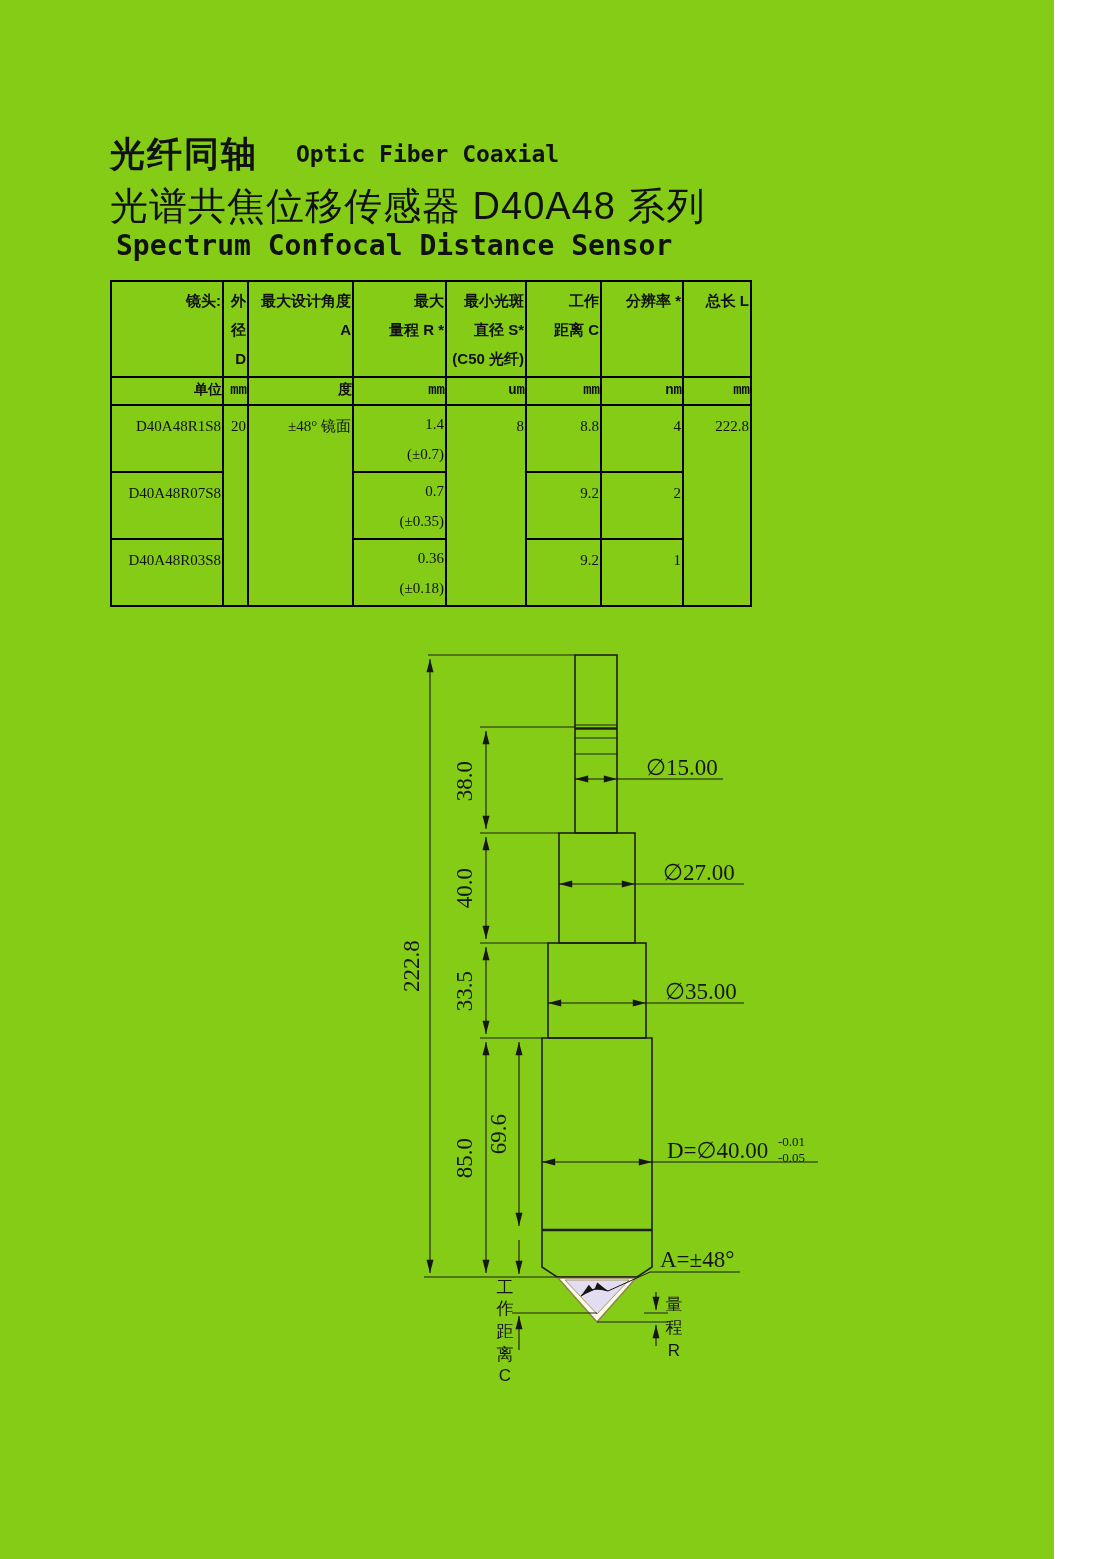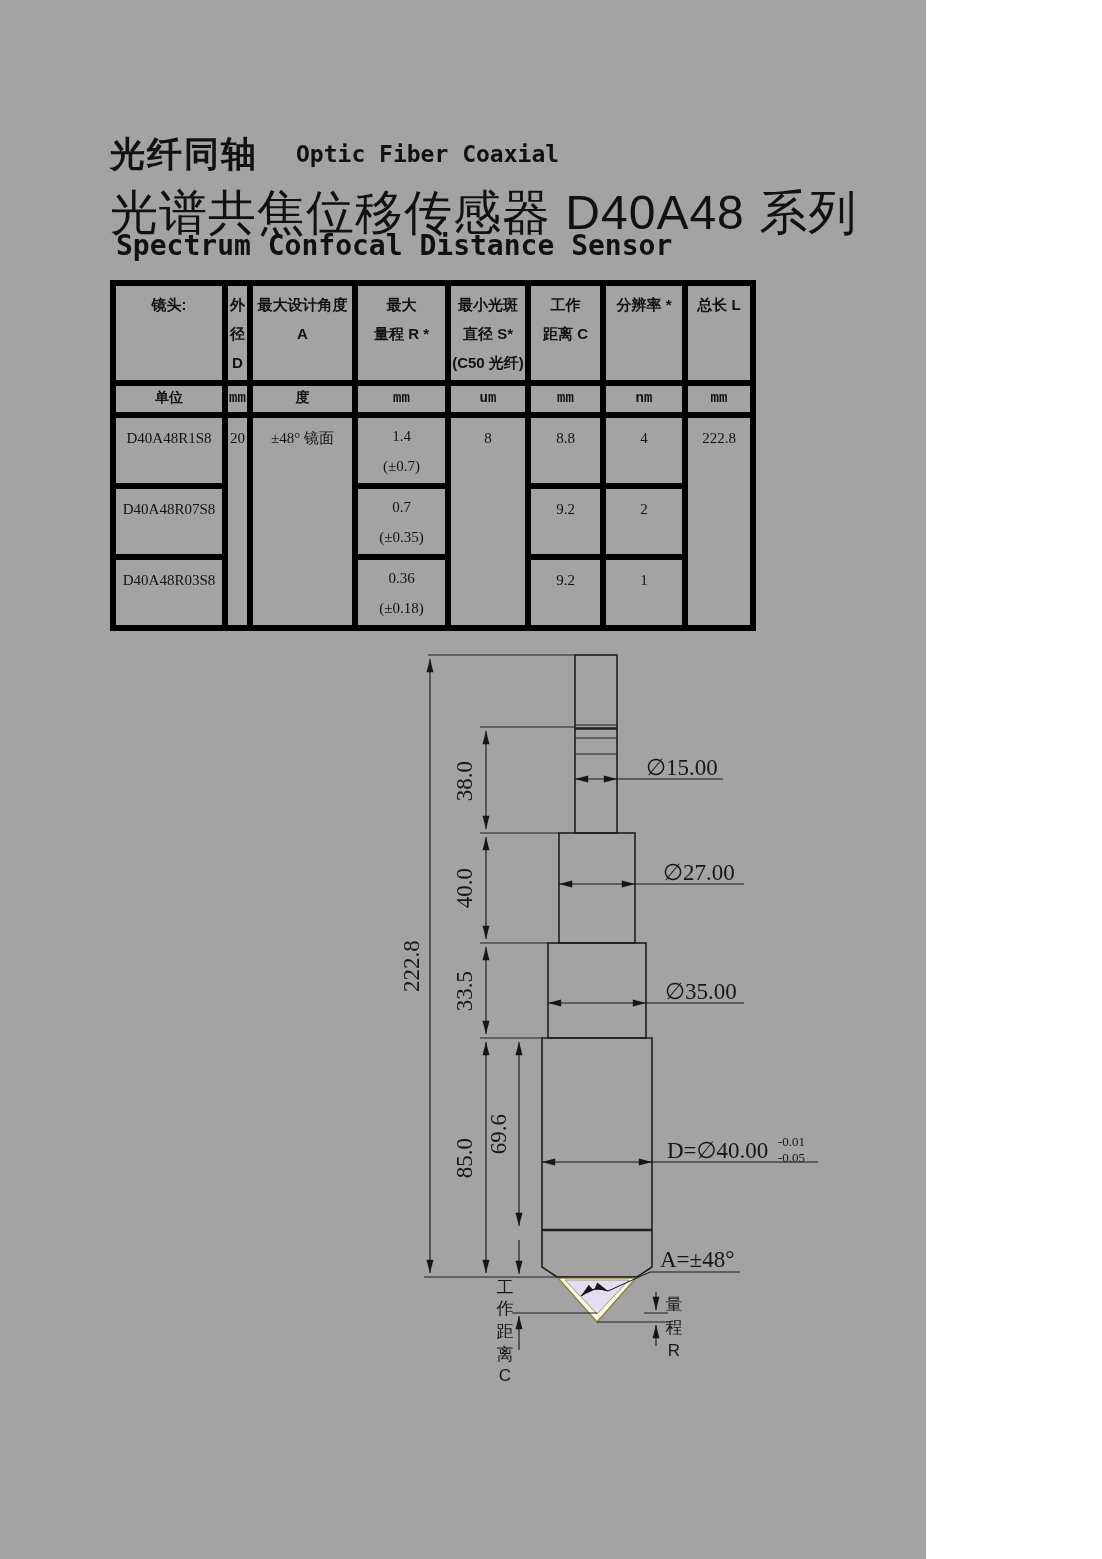--- a/index.html
+++ b/index.html
@@ -1,26 +1,26 @@
 <!DOCTYPE html>
 <html><head>
 <meta charset="utf-8">
 <style>
   html,body{margin:0;padding:0;background:#ffffff;}
-  .page{position:relative;width:926px;height:1559px;background:#a3a3a3;overflow:hidden;
+  .page{position:relative;width:1054px;height:1559px;background:#84cc16;overflow:hidden;
         font-family:"Liberation Sans",sans-serif;color:#111;}
   
   .title1{position:absolute;left:110px;top:131px;white-space:nowrap;}
   .title1 .cn{font-size:35px;font-weight:700;letter-spacing:2px;}
   .title1 .en{font-family:"DejaVu Sans Mono",monospace;font-size:23px;font-weight:700;margin-left:38px;vertical-align:4px;}
-  .title2{position:absolute;left:110px;top:181px;font-size:48px;font-weight:500;letter-spacing:1px;white-space:nowrap;}
+  .title2{position:absolute;left:110px;top:181px;font-size:38px;font-weight:500;letter-spacing:1px;white-space:nowrap;}
   .title3{position:absolute;left:116px;top:229px;font-family:"DejaVu Sans Mono",monospace;font-size:28px;font-weight:700;white-space:nowrap;}
   
   table.spec{position:absolute;left:110px;top:280px;width:640px;border-collapse:collapse;table-layout:fixed;}
-  table.spec td{border:6px solid #000000;text-align:center;vertical-align:top;white-space:pre-line;overflow:hidden;}
+  table.spec td{border:2px solid #000000;text-align:right;vertical-align:top;white-space:pre-line;overflow:hidden;}
   tr.hdr td{height:89px;font-size:15px;font-weight:700;line-height:29px;padding-top:4px;}
   tr.unit td{height:26px;font-size:14px;font-weight:700;line-height:25px;padding:0;font-family:Liberation Mono, monospace;}
   tr.data td{height:59px;font-size:15px;line-height:30px;padding-top:3px;font-family:"Liberation Serif","Liberation Sans",serif;margin-left:35px;}
   tr.data td.top{padding-top:5px;}
   
   .footnote{position:absolute;left:101px;top:581px;font-size:15px;color:#4f4f4f;letter-spacing:0.5px;}
   
   svg.draw{position:absolute;left:0;top:0;}
   svg.draw text{fill:#161616;}
   .dimtxt{font-family:"Liberation Serif",serif;font-size:23px;}

